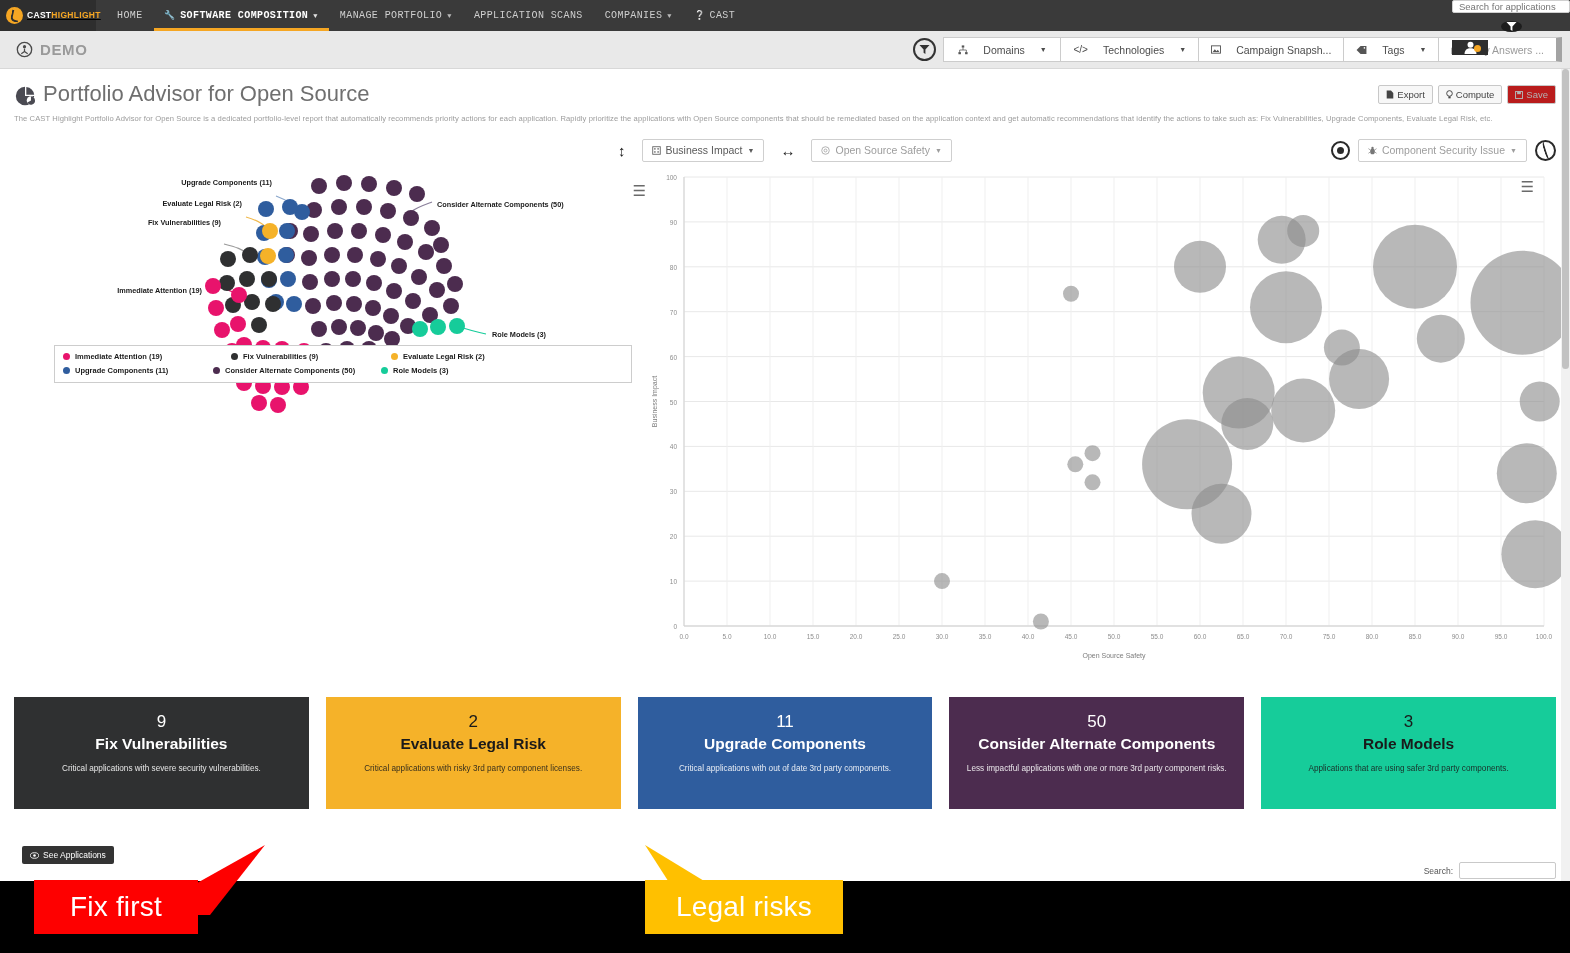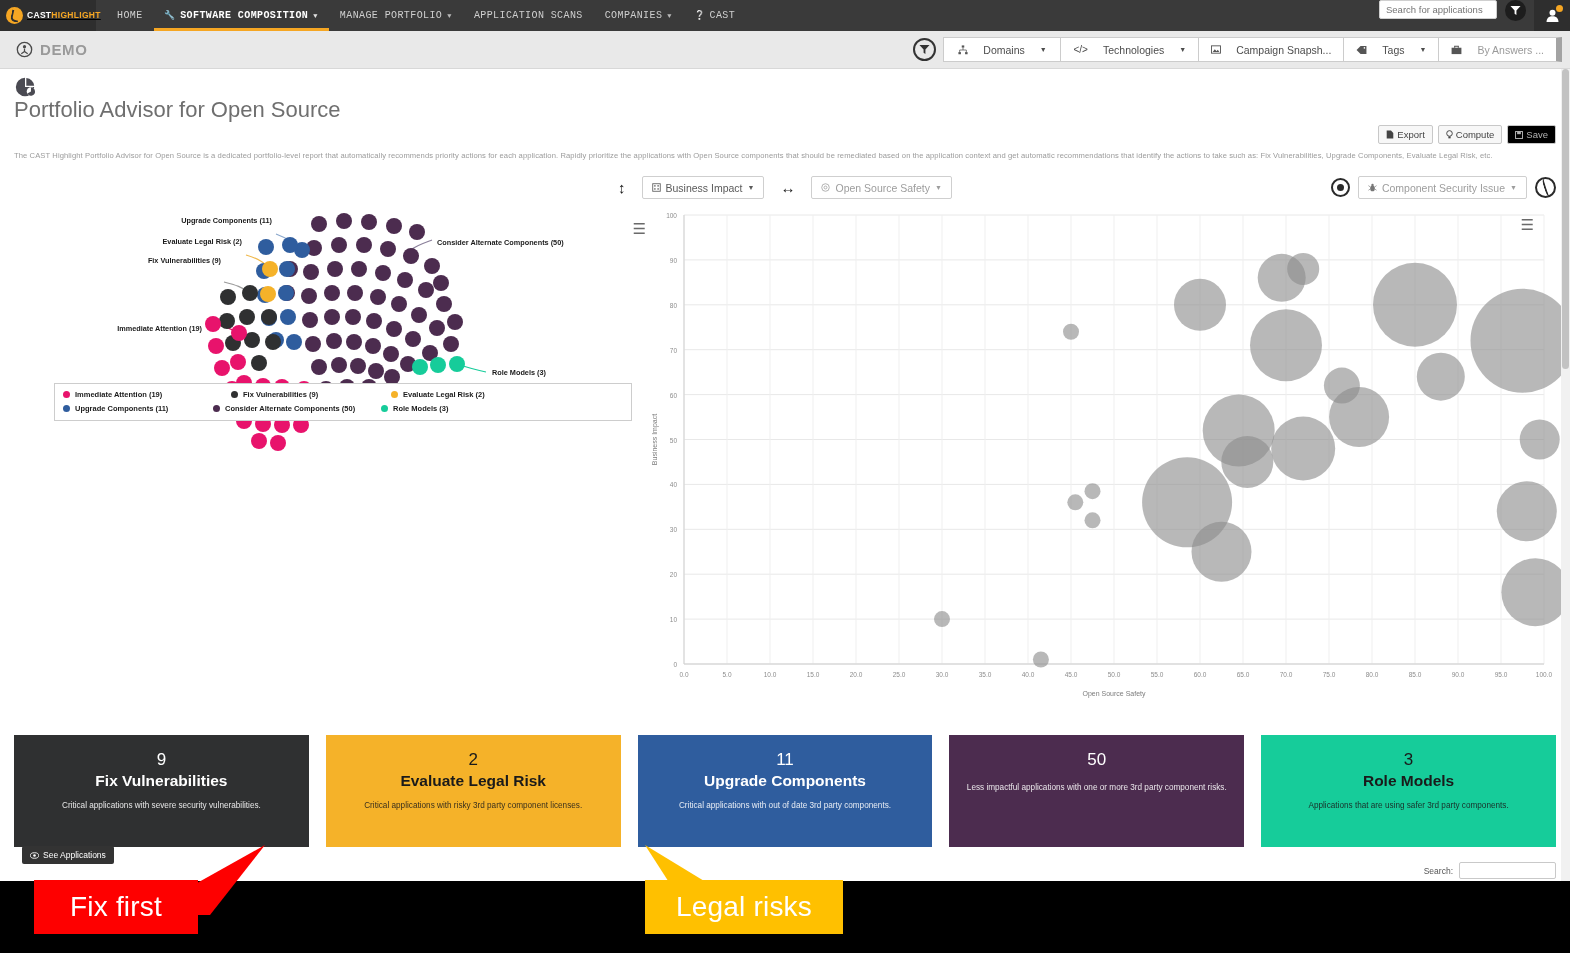--- a/index.html
+++ b/index.html
@@ -40,21 +40,21 @@
   }
   .nav-item.active { color: #ffffff; font-weight: bold; }
   .nav-item.active::after {
     content: ""; position: absolute; left: 0; right: 0; bottom: 0;
     height: 3px; background: #f5a623;
   }
   .nav-caret { margin-left: 5px; font-size: 7px; opacity: .85; }
   .nav-gi { margin-right: 4px; font-size: 9px; }
 
   .nav-right {
-    margin-left: auto; display: flex; gap: 8px; padding-right: 0;
+    margin-left: auto; display: flex; align-items: center; gap: 8px; padding-right: 0; flex-direction: column;
   }
   .search-box {
     width: 118px; height: 19px; background: #ffffff; border: 1px solid #cfcfcf;
     border-radius: 2px; font-size: 9.5px; color: #8a8a8a; padding: 0 6px;
     font-family: "Liberation Sans", sans-serif;
   }
   .filter-circle {
     width: 21px; height: 21px; border-radius: 50%; background: #1d1d1d;
     display: flex; align-items: center; justify-content: center; cursor: pointer;
   }
@@ -85,30 +85,30 @@
     display: flex; align-items: center; justify-content: center; gap: 15px;
     font-size: 10.5px; color: #4c4c4c; padding: 0 12px; cursor: pointer; white-space: nowrap;
   }
   .filter-btn:last-child { border-right: 6px solid #a3a3a3; }
   .fb-1 { min-width: 117px; } .fb-2 { min-width: 112px; }
   .fb-3 { min-width: 105px; } .fb-4 { min-width: 95px; } .fb-5 { min-width: 86px; }
   .fb-caret { font-size: 7px; }
 
   
   .page { padding: 0 14px; position: relative; }
-  .title-row { display: flex; align-items: flex-start; padding-top: 4px; flex-direction: column; }
+  .title-row { display: flex; align-items: flex-start; padding-top: 13px; }
   .pie-icon { width: 22px; height: 22px; flex: none; margin-top: 3px; margin-right: 7px; }
   .page-title { font-size: 22px; color: #6f6f6f; font-weight: normal; line-height: 1.1; }
   .title-actions { margin-left: auto; display: flex; gap: 5px; padding-top: 3px; }
   .act-btn {
     height: 19px; border: 1px solid #c8c8c8; background: #f7f7f7; border-radius: 2px;
     font-size: 9.5px; color: #444; display: flex; align-items: center; gap: 3px;
     padding: 0 7px; cursor: pointer; font-family: "Liberation Sans", sans-serif;
   }
-  .act-btn.disabled { color: #b3b3b3; background: #000000; }
+  .act-btn.disabled { color: #b3b3b3; background: #b91c1c; }
   .page-desc {
     font-size: 7.6px; color: #9b9b9b; margin-top: 7px; line-height: 1.25;
     letter-spacing: .1px;
   }
 
   
   .chart-area { position: relative; margin-top: 12px; height: 555px; }
   .chart-controls {
     display: flex; align-items: center; justify-content: center; gap: 0; position: relative;
     height: 30px;
@@ -683,20 +683,21 @@
       <div class="cat-name">Evaluate Legal Risk</div>
       <div class="cat-desc">Critical applications with risky 3rd party component licenses.</div>
     </div>
     <div class="cat-card" style="background:#2f5d9e;color:#fff">
       <div class="cat-count">11</div>
       <div class="cat-name">Upgrade Components</div>
       <div class="cat-desc">Critical applications with out of date 3rd party components.</div>
     </div>
     <div class="cat-card" style="background:#4c2c4f;color:#fff">
       <div class="cat-count">50</div>
+      <div class="cat-name">Consider Alternate Components</div>
       <div class="cat-desc">Less impactful applications with one or more 3rd party component risks.</div>
     </div>
     <div class="cat-card" style="background:#16cc9a;color:#1a1a1a">
       <div class="cat-count">3</div>
       <div class="cat-name">Role Models</div>
       <div class="cat-desc">Applications that are using safer 3rd party components.</div>
     </div>
   </div>
 </div>
 

